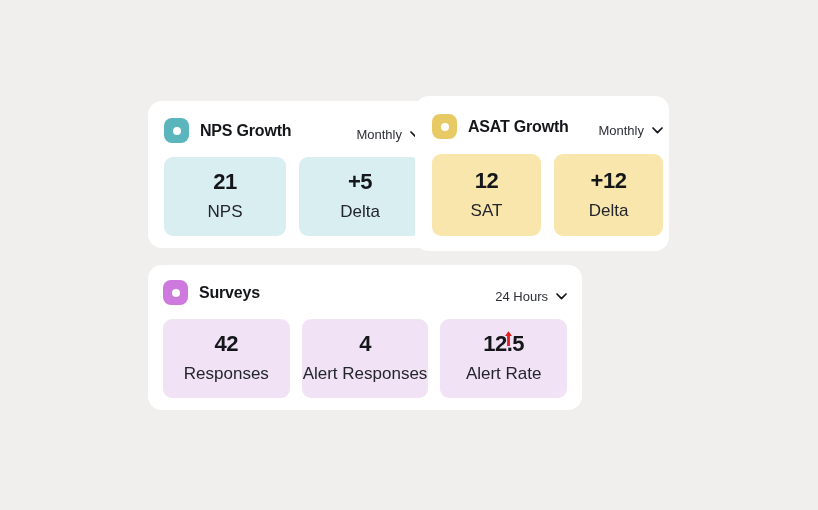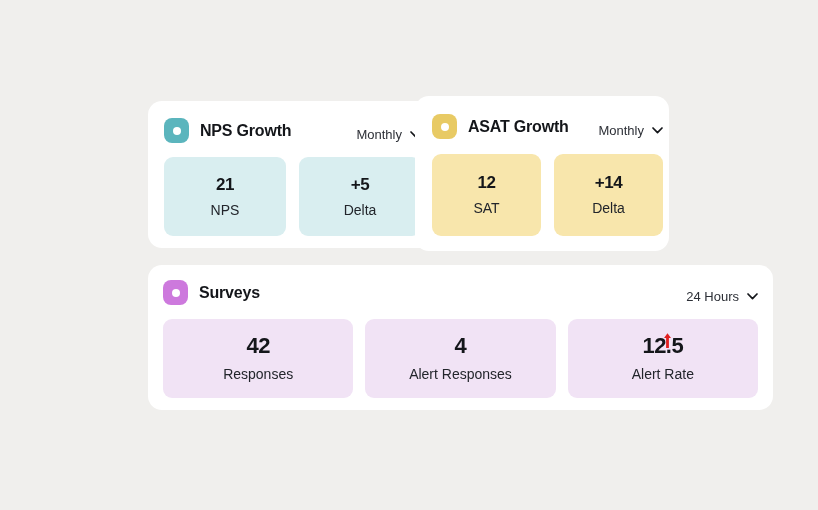--- a/index.html
+++ b/index.html
@@ -86,31 +86,31 @@
   }
   .tile {
     flex: 1 1 0;
     border-radius: 9px;
     display: flex;
     flex-direction: column;
     align-items: center;
     justify-content: center;
   }
   .tile-value {
-    font-size: 17px;
+    font-size: 22px;
     font-weight: bold;
     color: #14161a;
     letter-spacing: -0.5px;
     line-height: 1;
     display: flex;
     align-items: flex-start;
     justify-content: center;
   }
   .tile-label {
-    font-size: 14px;
+    font-size: 17px;
     color: #22252b;
     margin-top: 9px;
     white-space: nowrap;
   }
 
   
   .val-split { position: relative; display: inline-flex; align-items: flex-start; }
   .up-arrow {
     position: absolute;
     left: 21px;
@@ -134,21 +134,21 @@
     left: 415px; top: 96px; width: 254px; height: 155px;
     padding: 18px 6px 18px 17px;
   }
   #card-asat .card-head { margin-bottom: 15px; }
   #card-asat .range { margin-left: auto; }
   #card-asat .tiles { gap: 13px; height: 82px; }
   #card-asat .tile { background: #f8e6ac; }
 
   
   #card-surveys {
-    left: 148px; top: 265px; width: 625px; height: 145px;
+    left: 148px; top: 265px; width: 434px; height: 145px;
     padding: 15px 15px 5px 15px;
   }
   #card-surveys .card-head { margin-bottom: 14px; }
   #card-surveys .range { margin-left: auto; text-align: right; }
   #card-surveys .tiles { gap: 12px; height: 79px; }
   #card-surveys .tile { background: #f1e3f5; }
   #card-surveys .tile-value { font-size: 22px; }
 </style>
 </head>
 <body>
@@ -192,21 +192,21 @@
             <path d="M1 1 L5.5 5.6 L10 1" stroke="#14161a" stroke-width="1.7" stroke-linecap="round" stroke-linejoin="round"></path>
           </svg>
       </span>
     </div>
     <div class="tiles">
       <div class="tile">
         <div class="tile-value">12</div>
         <div class="tile-label">SAT</div>
       </div>
       <div class="tile">
-        <div class="tile-value">+14</div>
+        <div class="tile-value">+12</div>
         <div class="tile-label">Delta</div>
       </div>
     </div>
   </div>
 
   <div class="card" id="card-surveys">
     <div class="card-head">
       <span class="badge" style="background:#cd79dd">
           <span class="dot"></span>
         </span>

